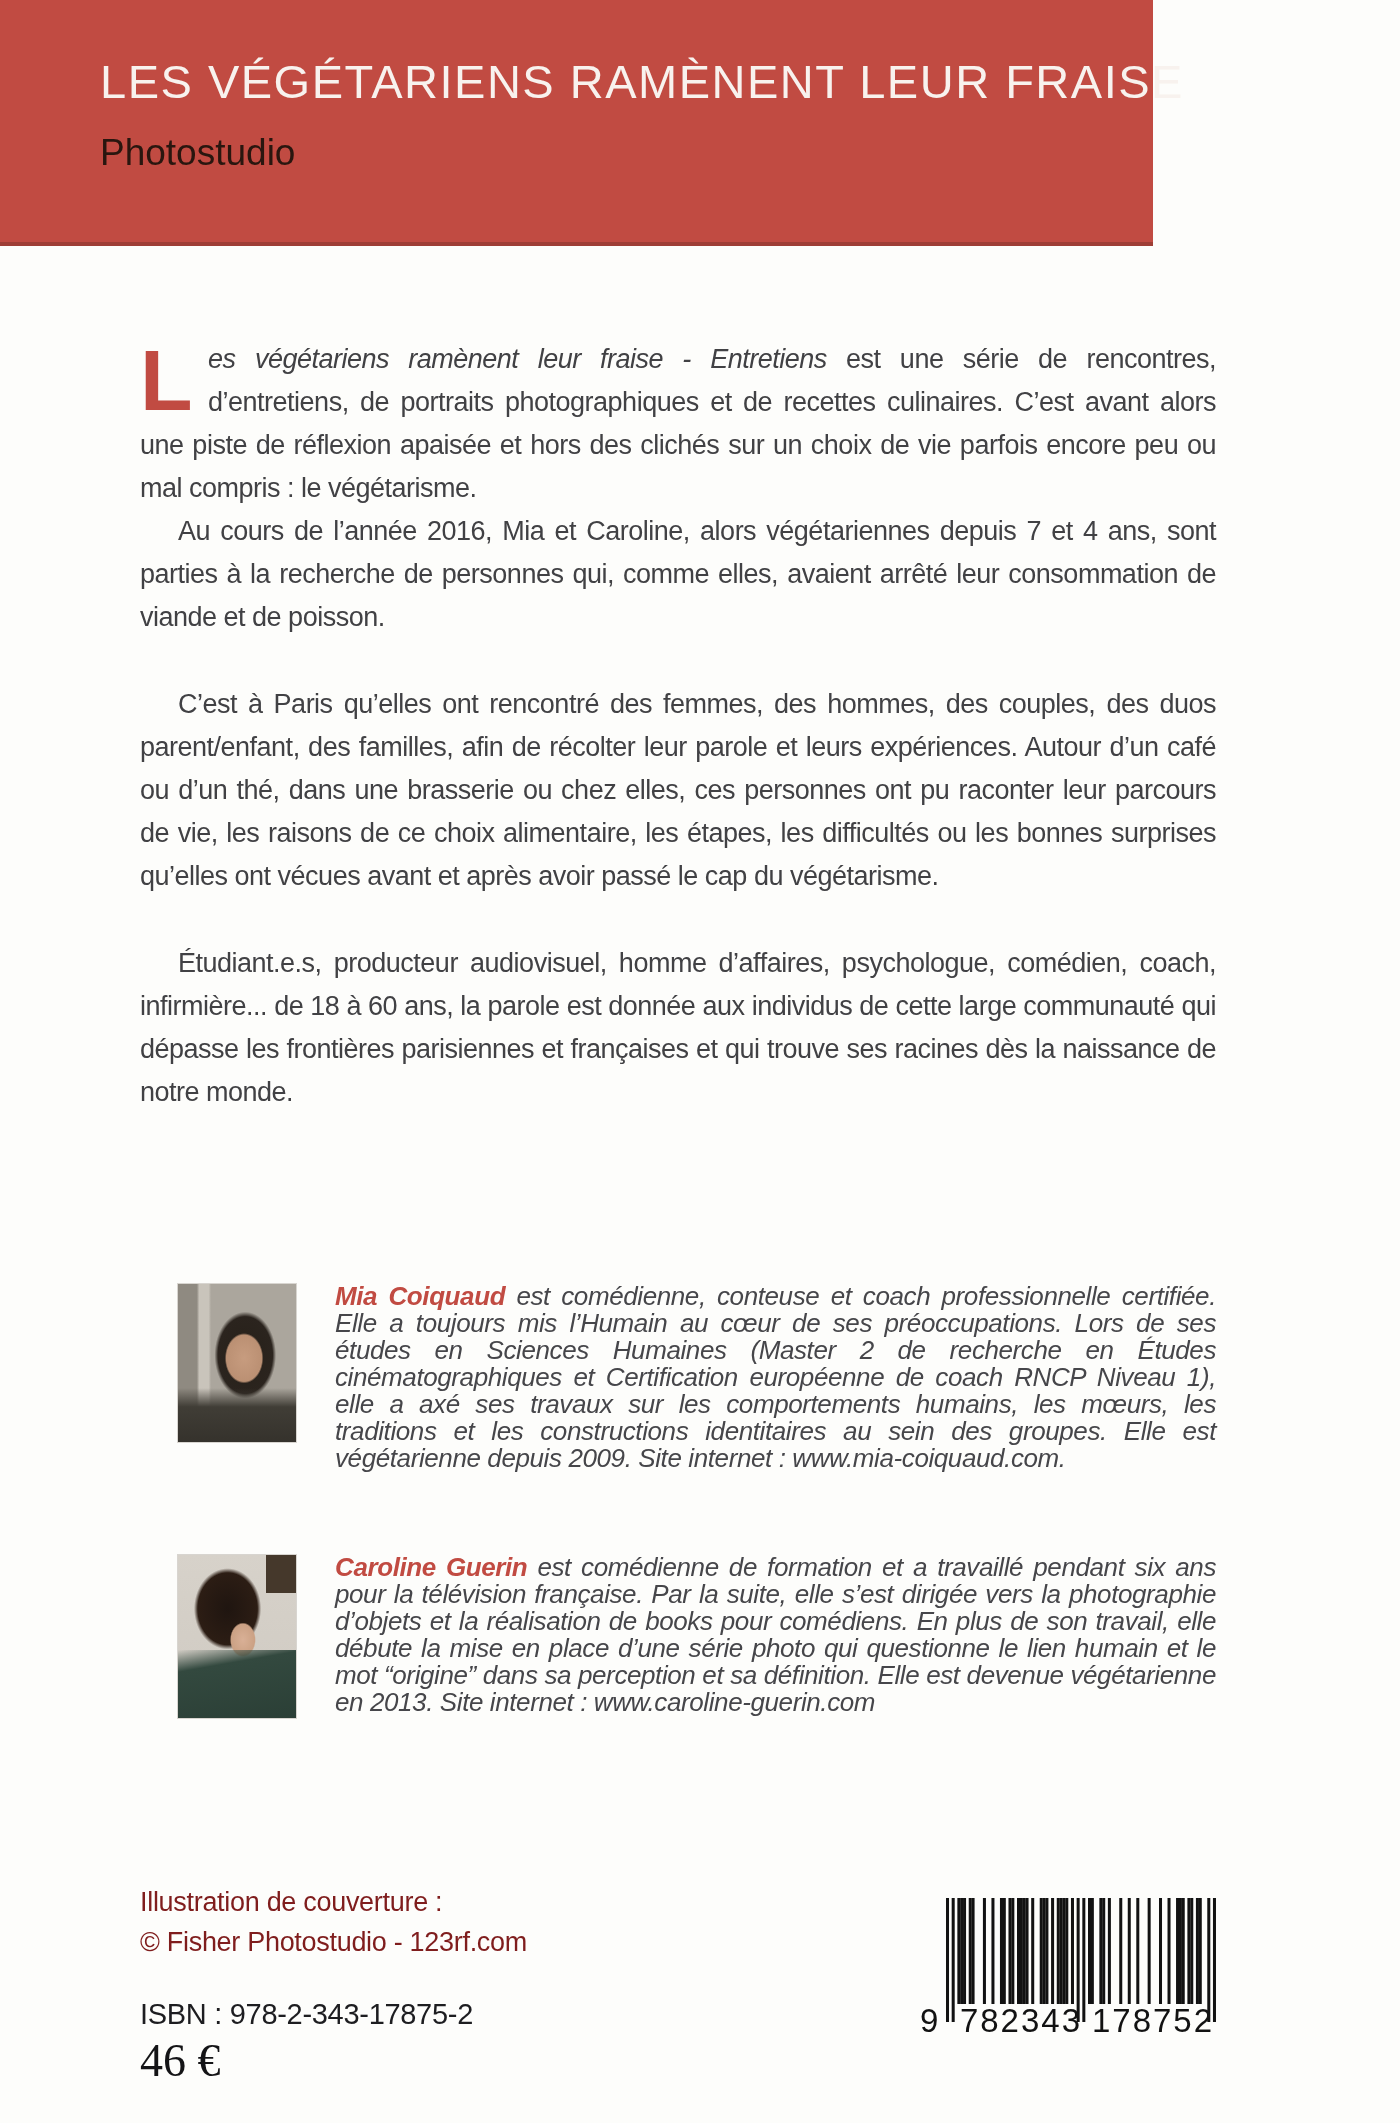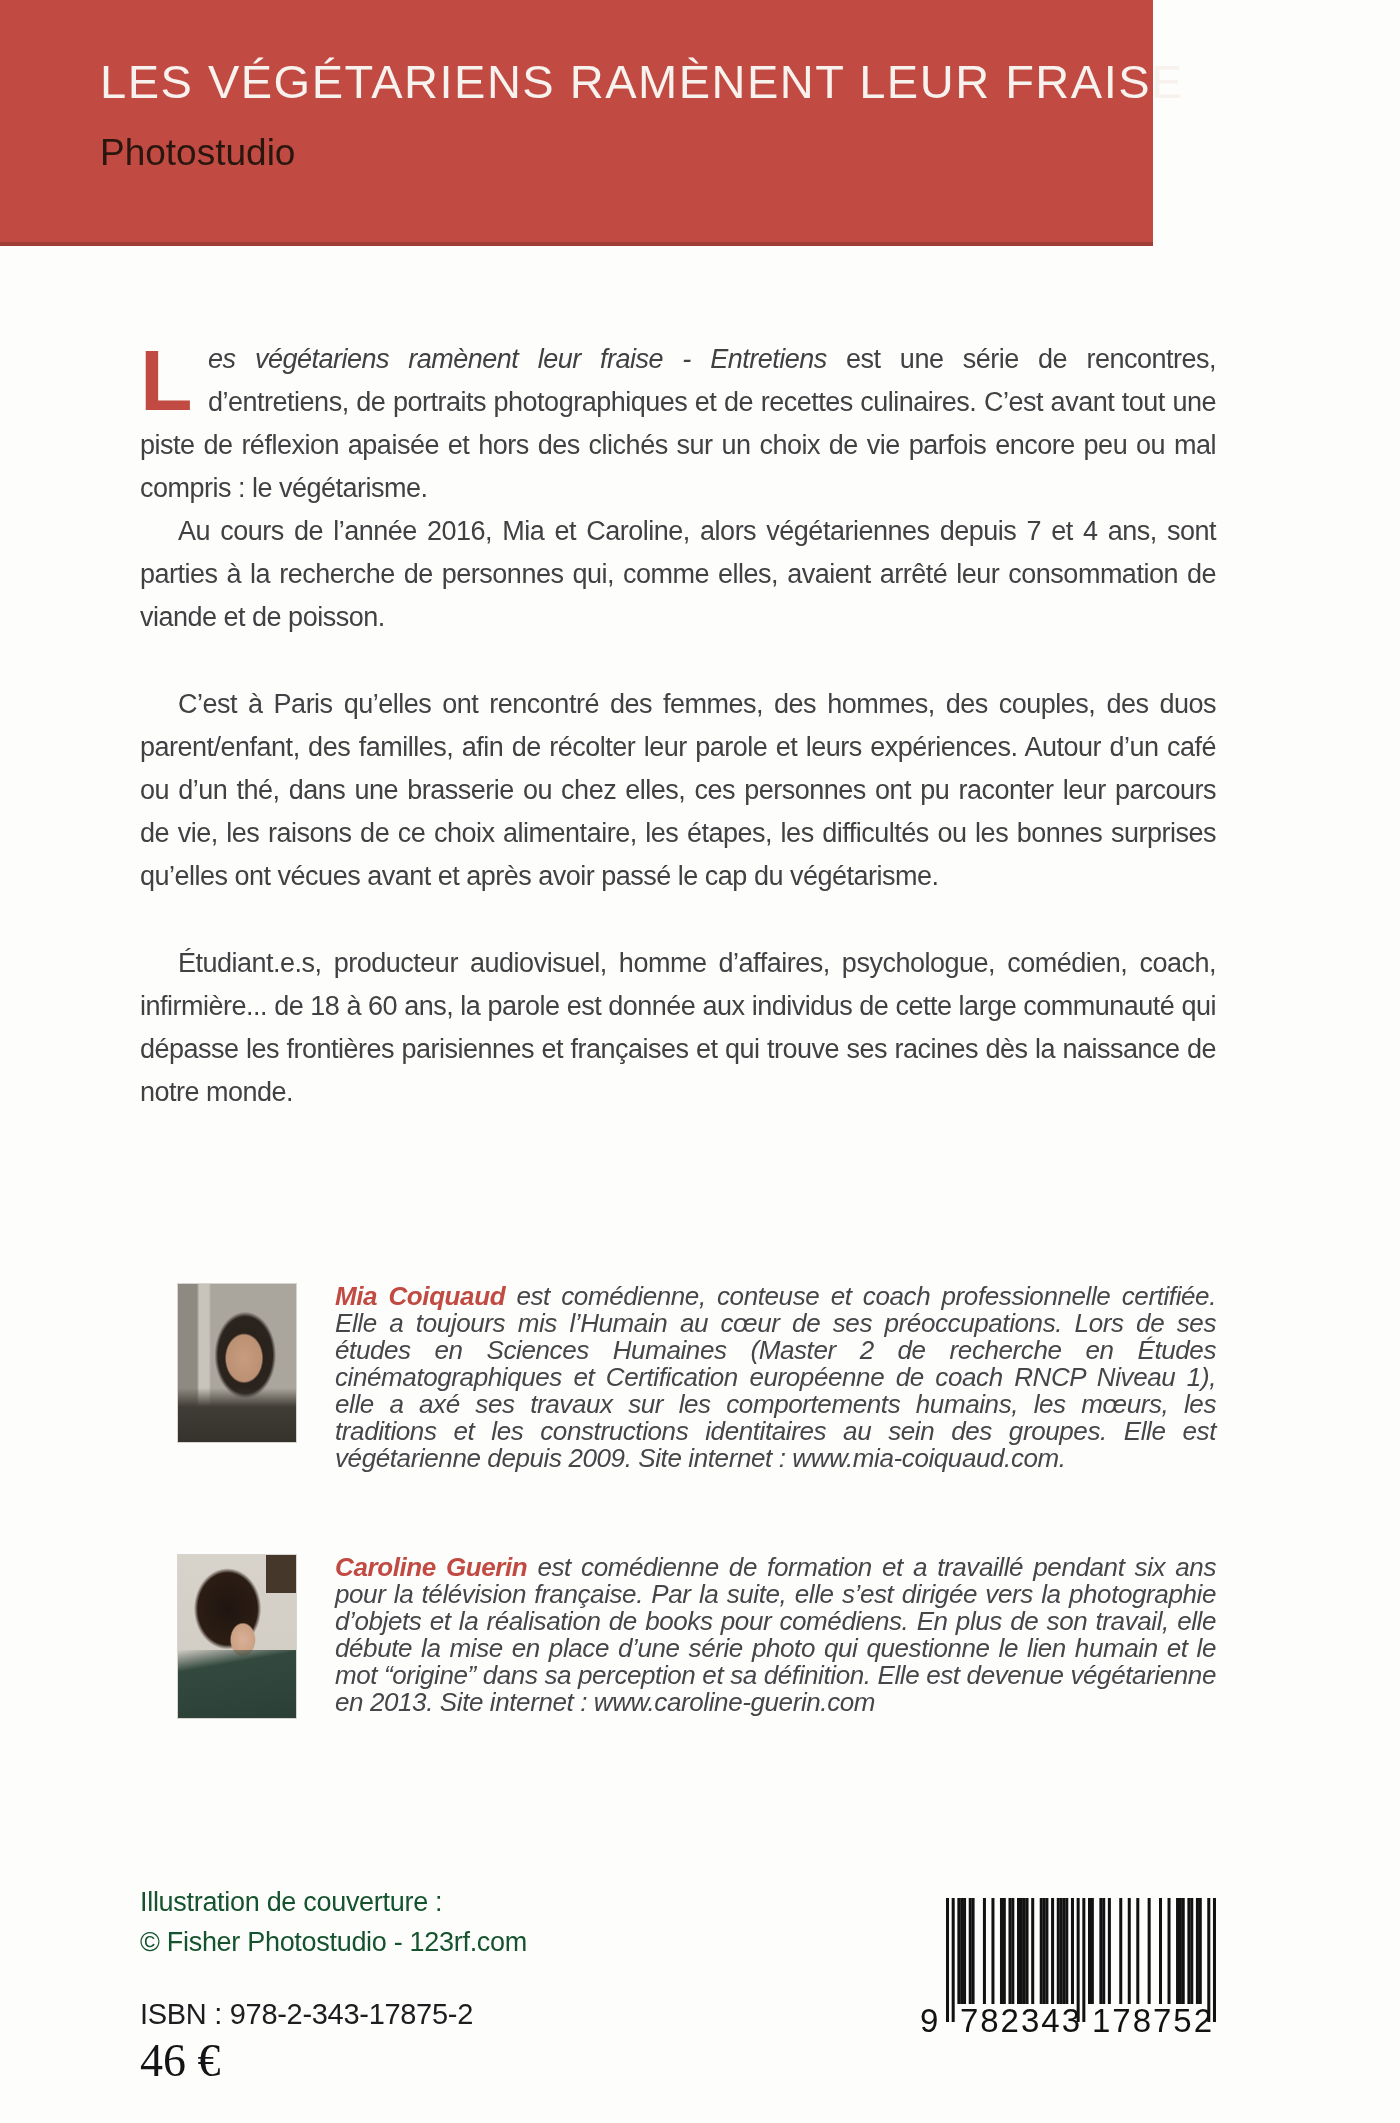--- a/index.html
+++ b/index.html
@@ -68,21 +68,21 @@
     position:absolute;right:0;top:0;width:30px;height:38px;background:#45382b;
   }
   .author-caroline .photo .sweater{
     position:absolute;left:0;bottom:0;width:100%;height:42%;
     background:linear-gradient(170deg, rgba(49,68,58,0) 0%, #33493f 25%, #2b3f36 100%);
   }
   .author-name{font-weight:700;color:#c14b42;}
   
   .credit{
     position:absolute;left:140px;top:1882px;
-    font-size:27px;line-height:40px;letter-spacing:-0.3px;color:#14532d;
+    font-size:27px;line-height:40px;letter-spacing:-0.3px;color:#7f1d1d;
   }
   .isbn{
     position:absolute;left:140px;top:1998px;
     font-size:29px;letter-spacing:-0.3px;color:#1d1d20;
   }
   .price{
     position:absolute;left:140px;top:2034px;
     font-family:"Liberation Serif",serif;font-size:46px;color:#141416;
   }
   
@@ -100,21 +100,21 @@
 <body>
 
 <div class="page">
 
   <div class="banner">
     <div class="book-title">LES VÉGÉTARIENS RAMÈNENT LEUR FRAISE</div>
     <div class="book-subtitle">Photostudio</div>
   </div>
 
   <div class="synopsis">
-    <p><span class="dropcap">L</span><span class="lead-italic">es végétariens ramènent leur fraise - Entretiens</span><span> est une série de rencontres, d’entretiens, de portraits photographiques et de recettes culinaires. C’est avant tout une piste de réflexion apaisée et hors des clichés sur un choix de vie parfois encore peu ou mal compris : le végétarisme.</span></p>
+    <p><span class="dropcap">L</span><span class="lead-italic">es végétariens ramènent leur fraise - Entretiens</span><span> est une série de rencontres, d’entretiens, de portraits photographiques et de recettes culinaires. C’est avant alors une piste de réflexion apaisée et hors des clichés sur un choix de vie parfois encore peu ou mal compris : le végétarisme.</span></p>
     <p class="indent">Au cours de l’année 2016, Mia et Caroline, alors végétariennes depuis 7 et 4 ans, sont parties à la recherche de personnes qui, comme elles, avaient arrêté leur consommation de viande et de poisson.</p>
     <p class="indent gap">C’est à Paris qu’elles ont rencontré des femmes, des hommes, des couples, des duos parent/enfant, des familles, afin de récolter leur parole et leurs expériences. Autour d’un café ou d’un thé, dans une brasserie ou chez elles, ces personnes ont pu raconter leur parcours de vie, les raisons de ce choix alimentaire, les étapes, les difficultés ou les bonnes surprises qu’elles ont vécues avant et après avoir passé le cap du végétarisme.</p>
     <p class="indent gap">Étudiant.e.s, producteur audiovisuel, homme d’affaires, psychologue, comédien, coach, infirmière... de 18 à 60 ans, la parole est donnée aux individus de cette large communauté qui dépasse les frontières parisiennes et françaises et qui trouve ses racines dès la naissance de notre monde.</p>
   </div>
 
   <div class="author author-mia">
     <div class="photo">
       <div class="torso"></div>
     </div>
     <span class="author-name">Mia Coiquaud</span><span> est comédienne, conteuse et coach professionnelle certifiée. Elle a toujours mis l’Humain au cœur de ses préoccupations. Lors de ses études en Sciences Humaines (Master 2 de recherche en Études cinématographiques et Certification européenne de coach RNCP Niveau 1), elle a axé ses travaux sur les comportements humains, les mœurs, les traditions et les constructions identitaires au sein des groupes. Elle est végétarienne depuis 2009. Site internet : www.mia-coiquaud.com.</span>

